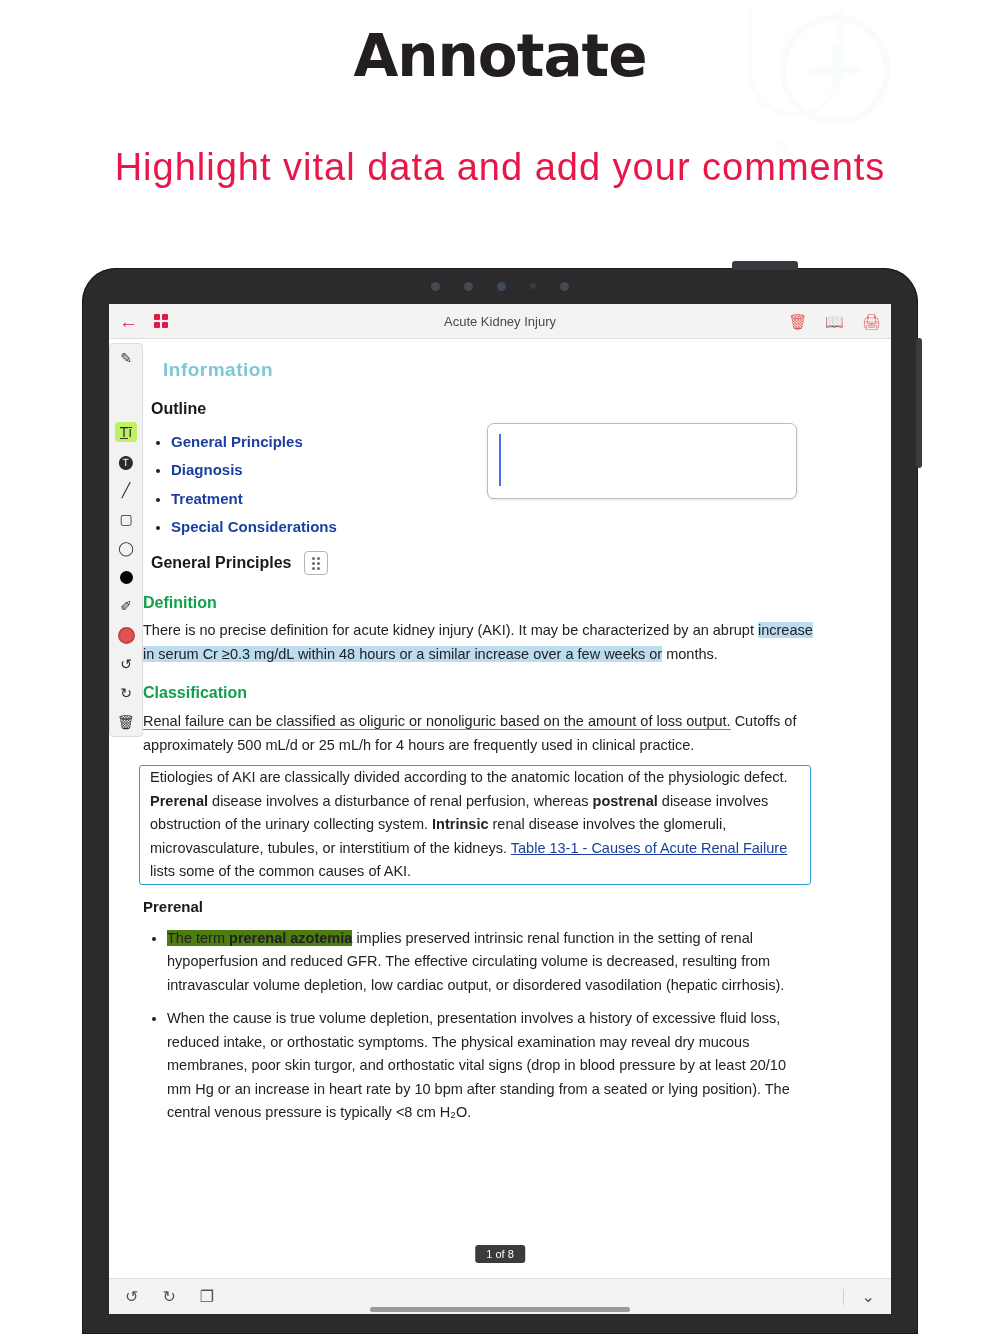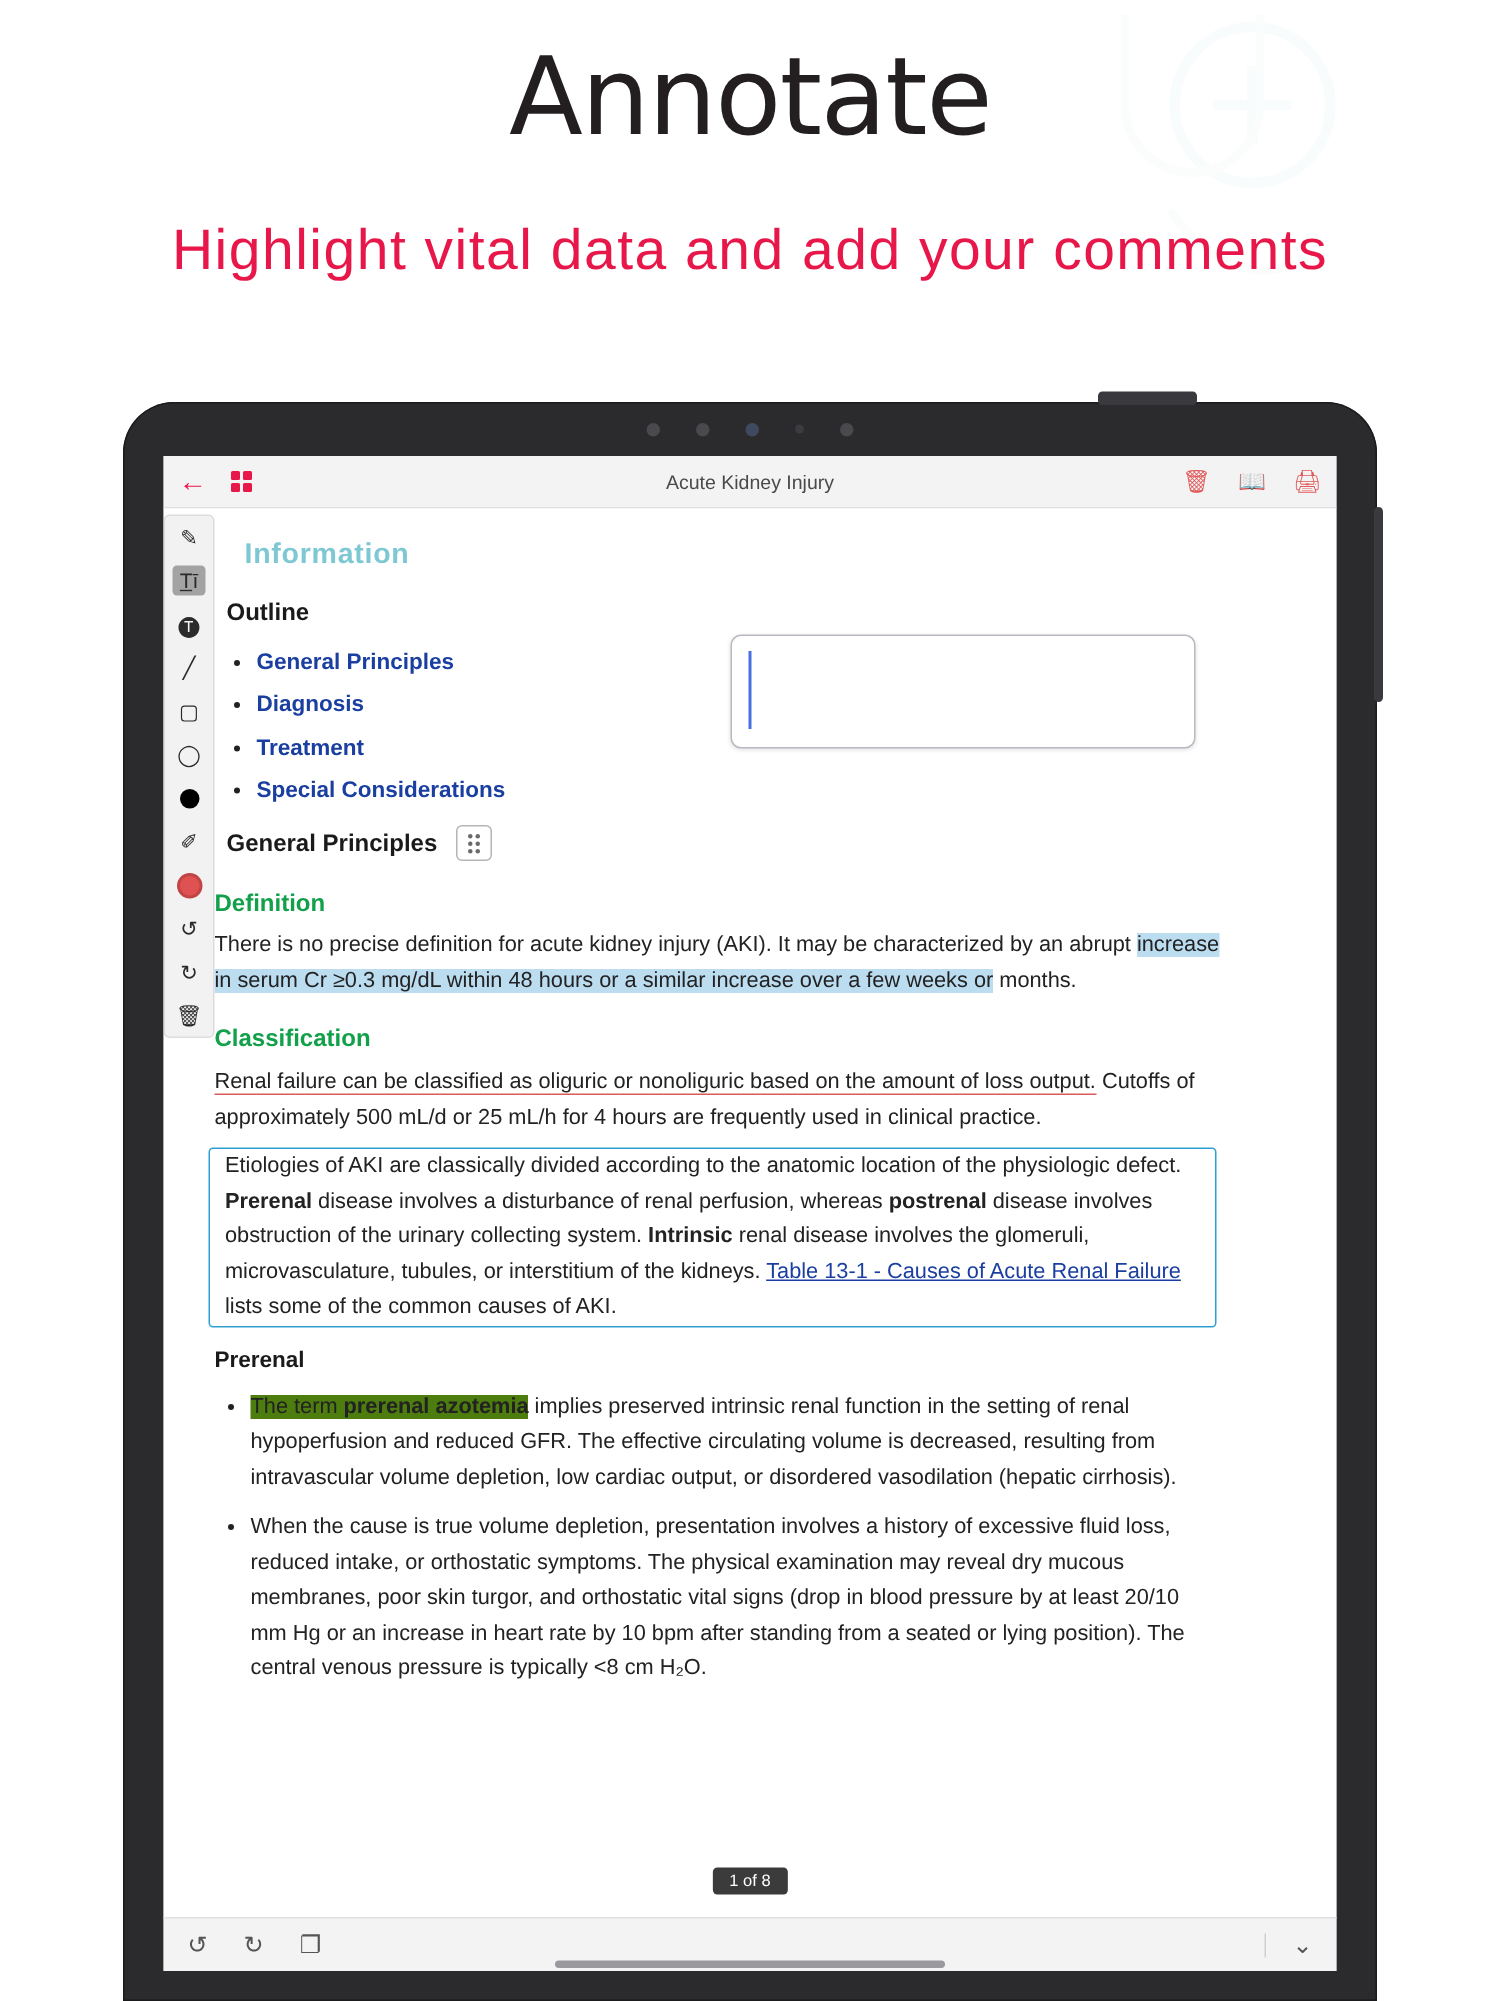--- a/index.html
+++ b/index.html
@@ -5,21 +5,21 @@
   html,body{margin:0;padding:0;}
   body{
     width:1000px;height:1334px;background:#ffffff;
     font-family:"Liberation Sans", sans-serif;
     overflow:hidden;position:relative;
   }
   
   .hero{position:absolute;top:0;left:0;width:1000px;height:250px;}
   .hero-title{
     position:absolute;top:22px;left:0;width:1000px;text-align:center;
-    font-size:72px;font-weight:normal;color:#231f20;letter-spacing:-1px;
+    font-size:58px;font-weight:bold;color:#231f20;letter-spacing:-1px;
     font-family:"DejaVu Sans", sans-serif;
   }
   .hero-sub{
     position:absolute;top:146px;left:0;width:1000px;text-align:center;
     font-size:38px;color:#e8174a;letter-spacing:1px;
     font-family:"Liberation Sans", sans-serif;
   }
   .watermark{
     position:absolute;top:0;right:70px;width:300px;height:230px;
     opacity:.25;pointer-events:none;
@@ -104,21 +104,21 @@
   .handle .hd i{width:3px;height:3px;border-radius:50%;background:#6b6b6b;display:block;}
   
   .palette{
     position:absolute;left:0;top:4px;width:32px;
     background:#f2f2f2;border:1px solid #dcdcdc;border-radius:4px;
     display:flex;flex-direction:column;align-items:center;padding:4px 0;gap:9px;
     z-index:5;
   }
   .tool{width:22px;height:20px;display:flex;align-items:center;justify-content:center;
         font-size:14px;color:#2b2b2b;cursor:pointer;border-radius:3px;}
-  .tool.active{background:#a3a3a3;}
+  .tool.active{background:#bef264;margin-top:45px;}
   .sw{width:13px;height:13px;border-radius:50%;}
   .sw.black{background:#000;}
   .sw.red{background:#e05252;border:2px solid #c24545;}
   
   .page-ind{
     position:absolute;left:50%;transform:translateX(-50%);bottom:16px;
     background:#3b3b3b;color:#fff;font-size:11px;padding:3px 11px;border-radius:3px;
   }
   
   .bottombar{

